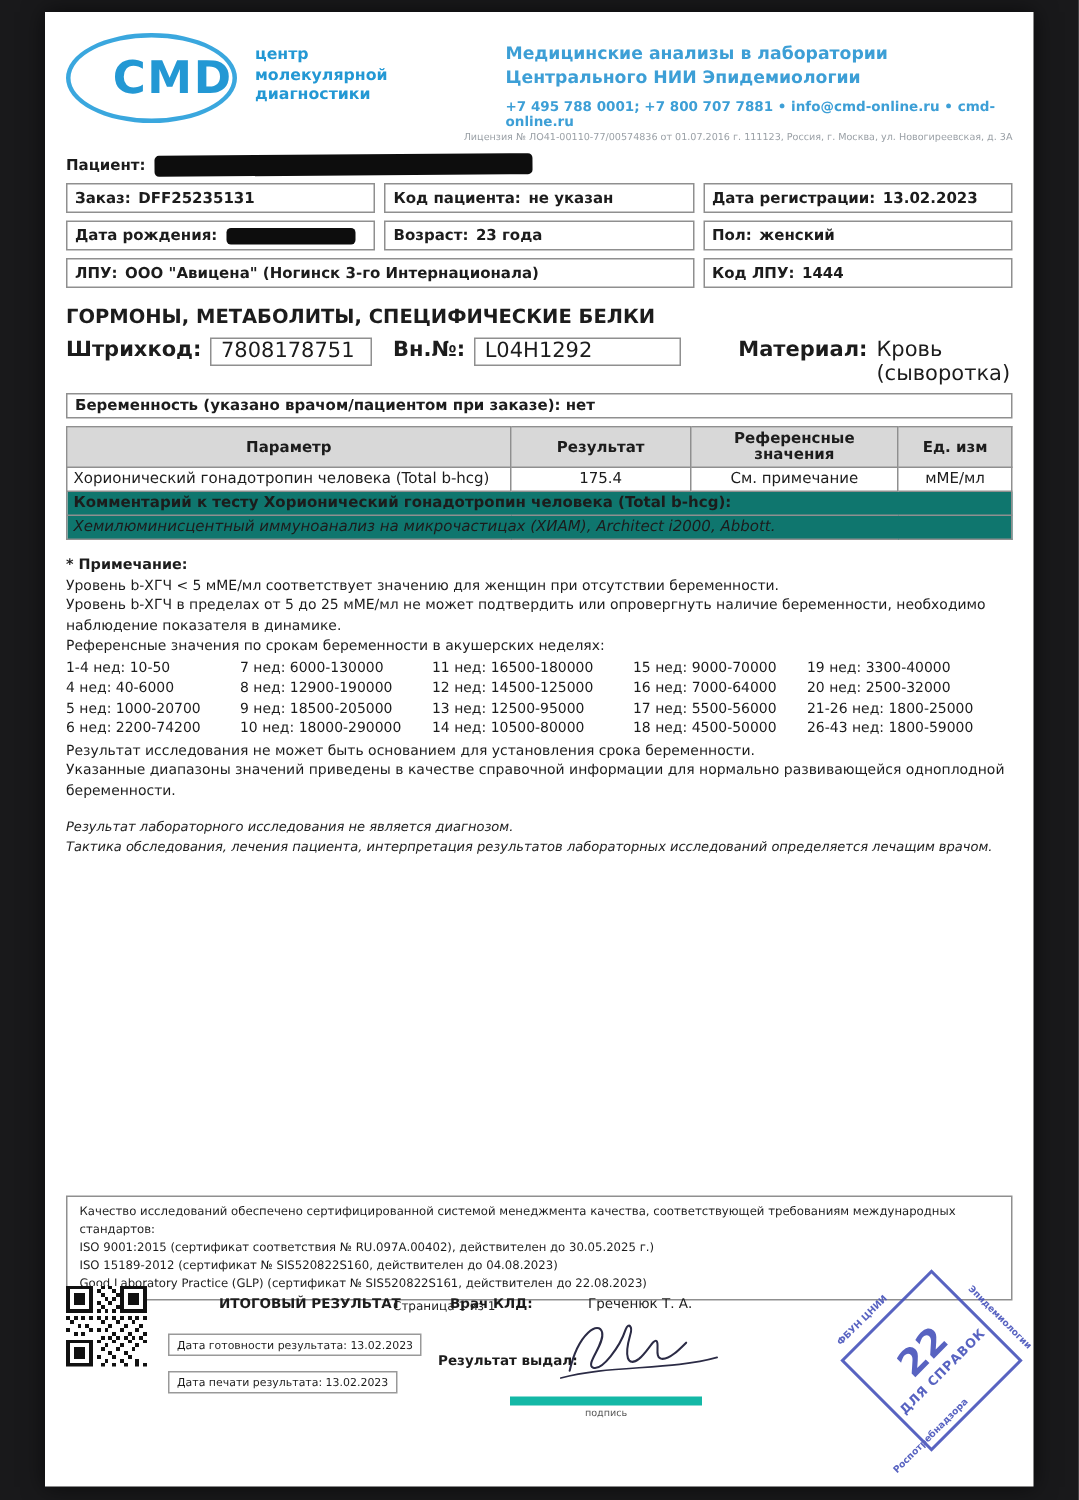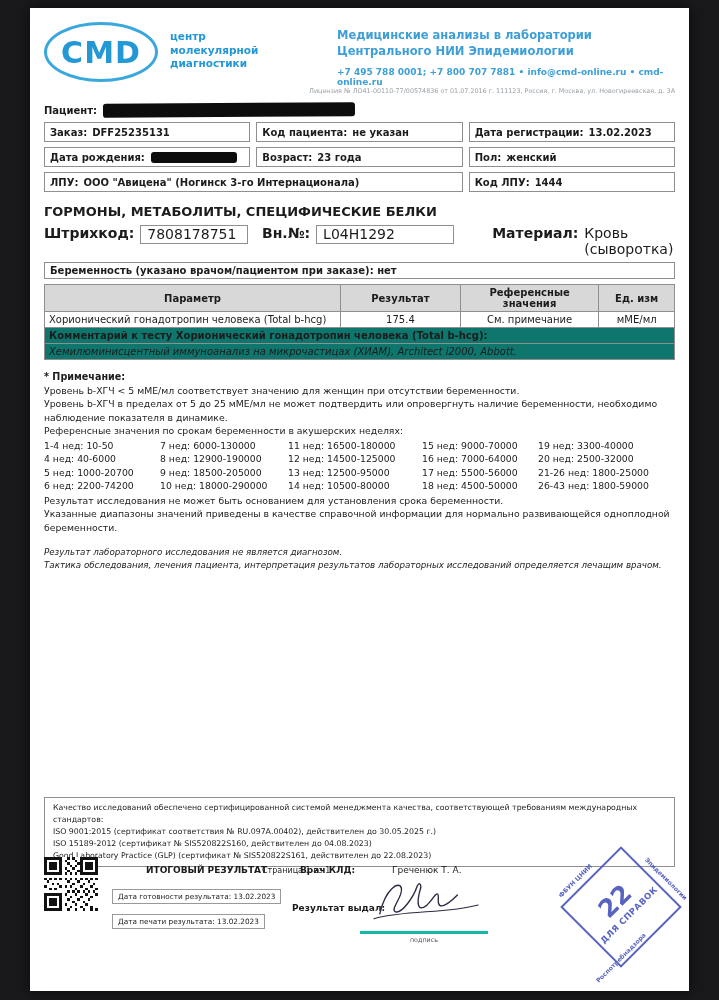--- a/index.html
+++ b/index.html
@@ -3,21 +3,21 @@
 <meta charset="utf-8">
 <style>
   html,body{margin:0;padding:0;background:#19191b;font-family:"DejaVu Sans","Liberation Sans",sans-serif;}
   .canvas{position:relative;width:719px;height:1000px;background:#19191b;overflow:hidden;}
   .page{position:absolute;left:30px;top:8px;width:659px;height:983px;background:#ffffff;
         box-sizing:border-box;padding:14px 14px;box-shadow:0 0 14px rgba(0,0,0,.6);color:#1c1c1c;}
 
   
   .hdr{display:flex;align-items:flex-start;}
   .logo-oval{width:108px;height:54px;border:3px solid #3aa7de;border-radius:50%;
-             display:flex;align-items:center;justify-content:center;flex:0 0 auto;}
+             display:flex;align-items:center;justify-content:flex-end;flex:0 0 auto;}
   .logo-txt{font-size:30px;font-weight:bold;color:#2398d4;letter-spacing:1px;}
   .logo-cap{margin:8px 0 0 12px;font-size:10.5px;font-weight:bold;color:#2398d4;line-height:1.3;}
   .org{margin-left:auto;width:338px;padding-top:6px;}
   .org-line{font-size:11.5px;font-weight:bold;color:#3d9fd6;line-height:1.35;}
   .contacts{margin-top:8px;font-size:9px;font-weight:bold;color:#3d9fd6;}
   .license{margin-top:0;text-align:right;font-size:6.4px;color:#9aa0a6;}
 
   
   .pat{margin-top:8px;font-size:10px;}
   .pat-row1{display:flex;align-items:center;font-weight:bold;}
@@ -63,21 +63,21 @@
   .qr{position:absolute;left:0;top:60px;width:54px;height:54px;}
   .final-label{position:absolute;left:102px;top:68px;font-weight:bold;font-size:9px;}
   .page-label{position:absolute;left:218px;top:69px;font-size:8px;}
   .doc-label{position:absolute;left:256px;top:68px;font-weight:bold;font-size:9px;}
   .doc-name{position:absolute;left:348px;top:68px;font-size:9px;}
   .date-box{position:absolute;left:68px;border:1px solid #999;font-size:7.3px;padding:2px 5px;white-space:nowrap;}
   .date-box.ready{top:92px;}
   .date-box.print{top:117px;}
   .issued{position:absolute;left:248px;top:106px;font-weight:bold;font-size:9px;}
   .sig{position:absolute;left:322px;top:78px;width:118px;height:52px;}
-  .sig-line{position:absolute;left:316px;top:134px;width:128px;border-top:3px solid #14b8a6;text-align:center;}
+  .sig-line{position:absolute;left:296px;top:134px;width:128px;border-top:6px solid #14b8a6;text-align:center;}
   .sig-cap{font-size:6.4px;color:#555;}
 
   
   .stamp{position:absolute;right:-6px;top:46px;width:124px;height:124px;color:#4753bb;opacity:.9;}
   .stamp-diamond{position:absolute;left:21px;top:21px;width:82px;height:82px;border:2px solid #4753bb;
                  transform:rotate(45deg);}
   .stamp-center{position:absolute;inset:0;display:flex;flex-direction:column;align-items:center;
                 justify-content:center;transform:rotate(-45deg);}
   .stamp-num{font-size:25px;font-weight:bold;line-height:1;}
   .stamp-word{font-size:8.5px;font-weight:bold;letter-spacing:.5px;margin-top:2px;}

